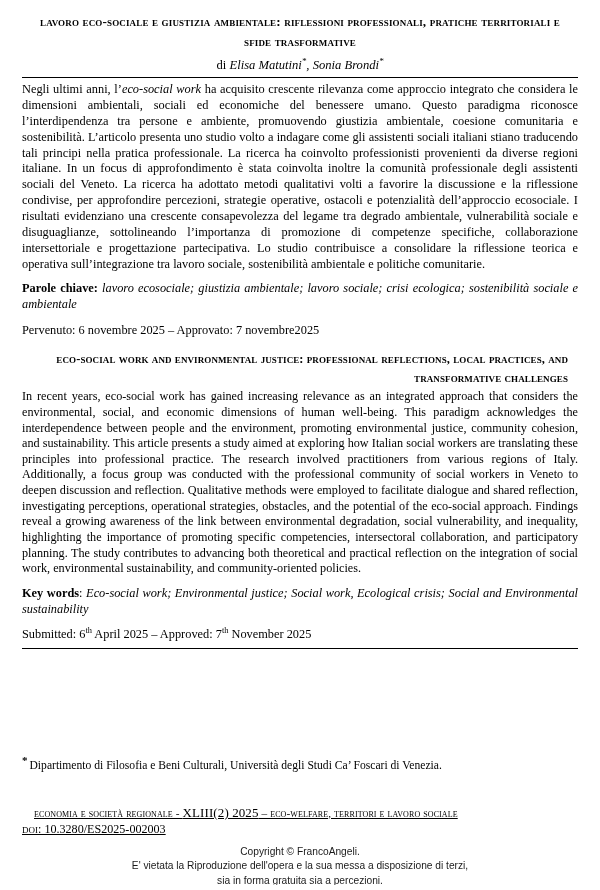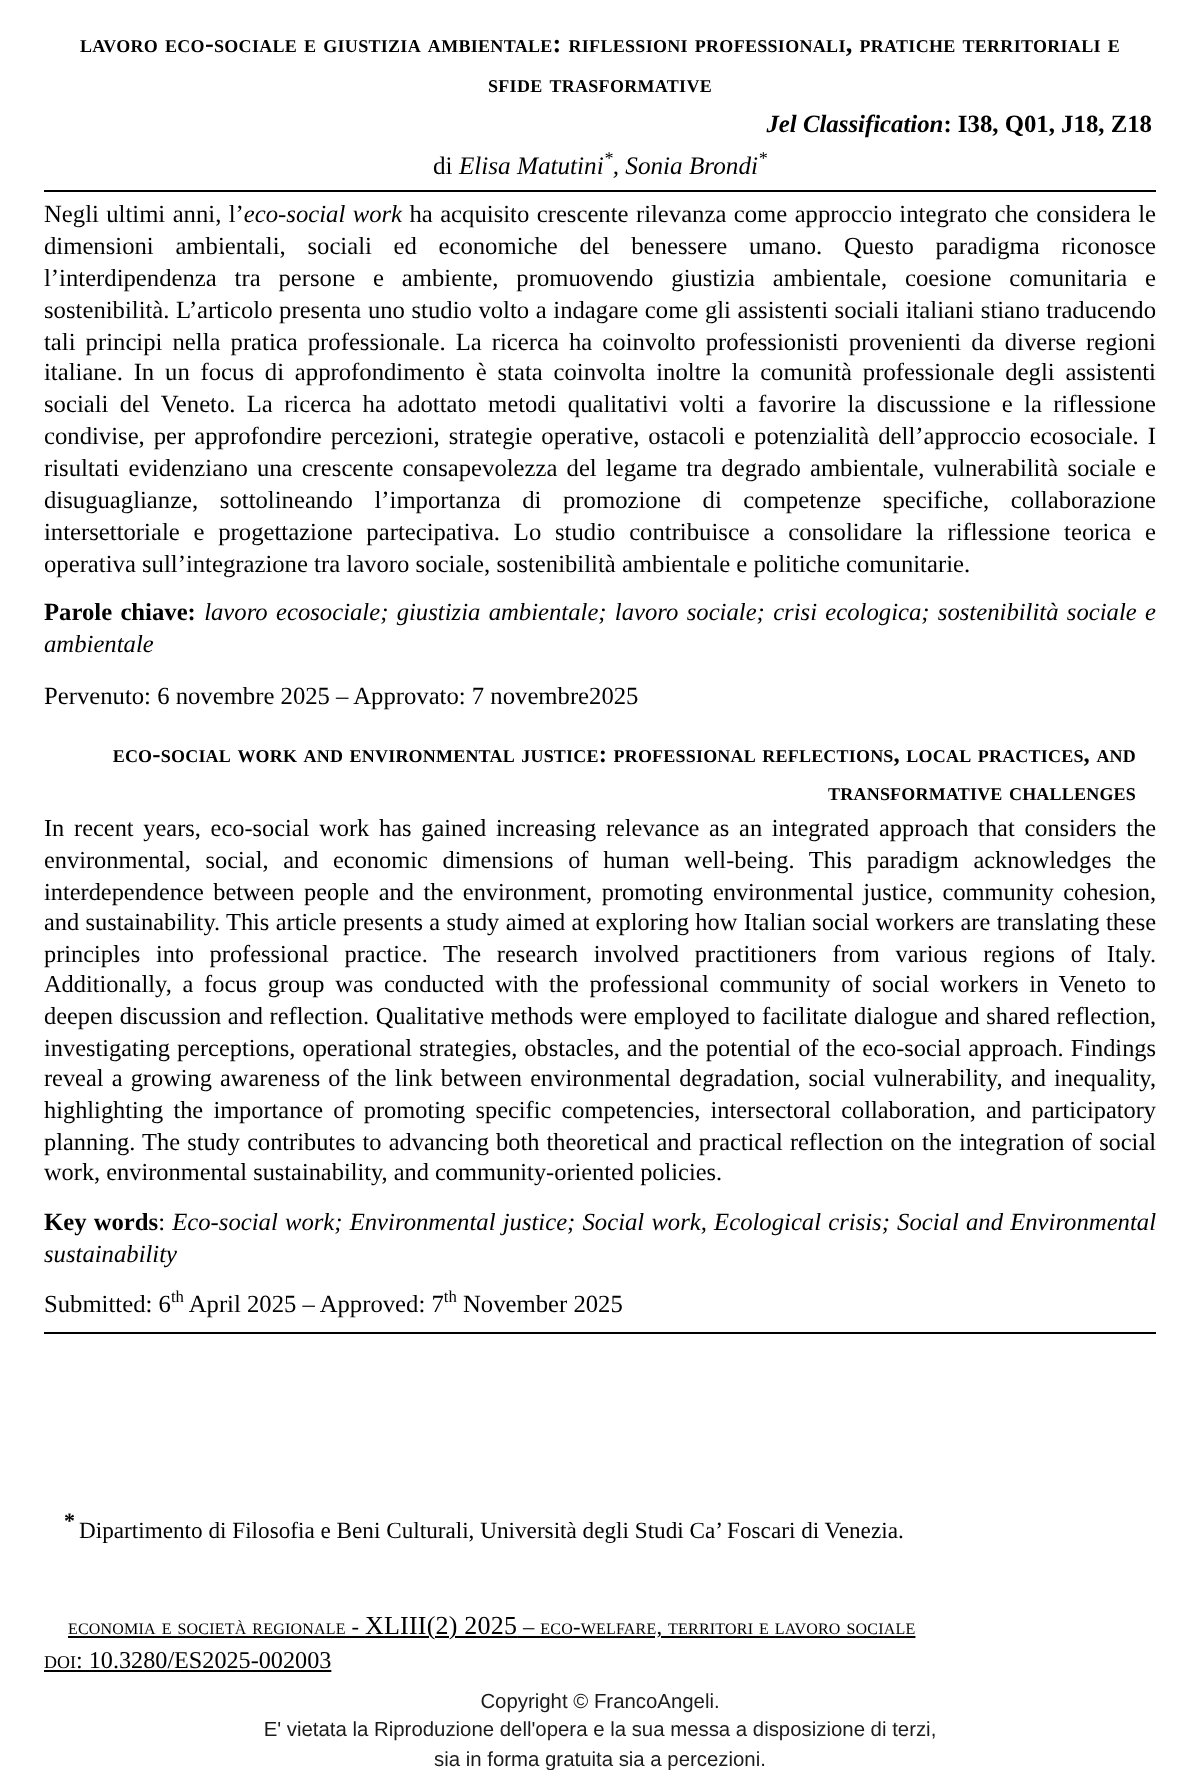--- a/index.html
+++ b/index.html
@@ -119,21 +119,21 @@
   }
   .dates sup {
     font-size: 8.4px;
     vertical-align: super;
     line-height: 0;
   }
 
   
   .footnote {
     position: absolute;
-    left: 32px;
+    left: 22px;
     right: 22px;
     top: 758px;
     font-size: 11.6px;
     line-height: 1.3;
   }
   .footnote .fn-star {
     font-weight: bold;
     font-size: 11px;
     vertical-align: super;
     line-height: 0;
@@ -188,21 +188,20 @@
 </style>
 </head>
 <body>
 
 <div class="page">
 
   <div class="content">
 
     <h1 class="title-it">Lavoro eco-sociale e giustizia ambientale: riflessioni professionali, pratiche territoriali e sfide trasformative</h1>
 
-    <div class="jel-line"><span class="jel-label">Jel Classification</span><span>: I38, Q01, J18, Z18</span></div>
 
     <div class="author-line"><span>di </span><span class="names">Elisa Matutini<sup class="star">*</sup>, Sonia Brondi<sup class="star">*</sup></span></div>
 
     <hr class="rule">
 
     <p class="abstract it">Negli ultimi anni, l’<i>eco-social work</i> ha acquisito crescente rilevanza come approccio integrato che considera le dimensioni ambientali, sociali ed economiche del benessere umano. Questo paradigma riconosce l’interdipendenza tra persone e ambiente, promuovendo giustizia ambientale, coesione comunitaria e sostenibilità. L’articolo presenta uno studio volto a indagare come gli assistenti sociali italiani stiano traducendo tali principi nella pratica professionale. La ricerca ha coinvolto professionisti provenienti da diverse regioni italiane. In un focus di approfondimento è stata coinvolta inoltre la comunità professionale degli assistenti sociali del Veneto. La ricerca ha adottato metodi qualitativi volti a favorire la discussione e la riflessione condivise, per approfondire percezioni, strategie operative, ostacoli e potenzialità dell’approccio ecosociale. I risultati evidenziano una crescente consapevolezza del legame tra degrado ambientale, vulnerabilità sociale e disuguaglianze, sottolineando l’importanza di promozione di competenze specifiche, collaborazione intersettoriale e progettazione partecipativa. Lo studio contribuisce a consolidare la riflessione teorica e operativa sull’integrazione tra lavoro sociale, sostenibilità ambientale e politiche comunitarie.</p>
 
     <p class="keywords"><span class="kw-label">Parole chiave:</span> <span class="kw-values">lavoro ecosociale; giustizia ambientale; lavoro sociale; crisi ecologica; sostenibilità sociale e ambientale</span></p>
 
     <p class="dates">Pervenuto: 6 novembre 2025 – Approvato: 7 novembre2025</p>

